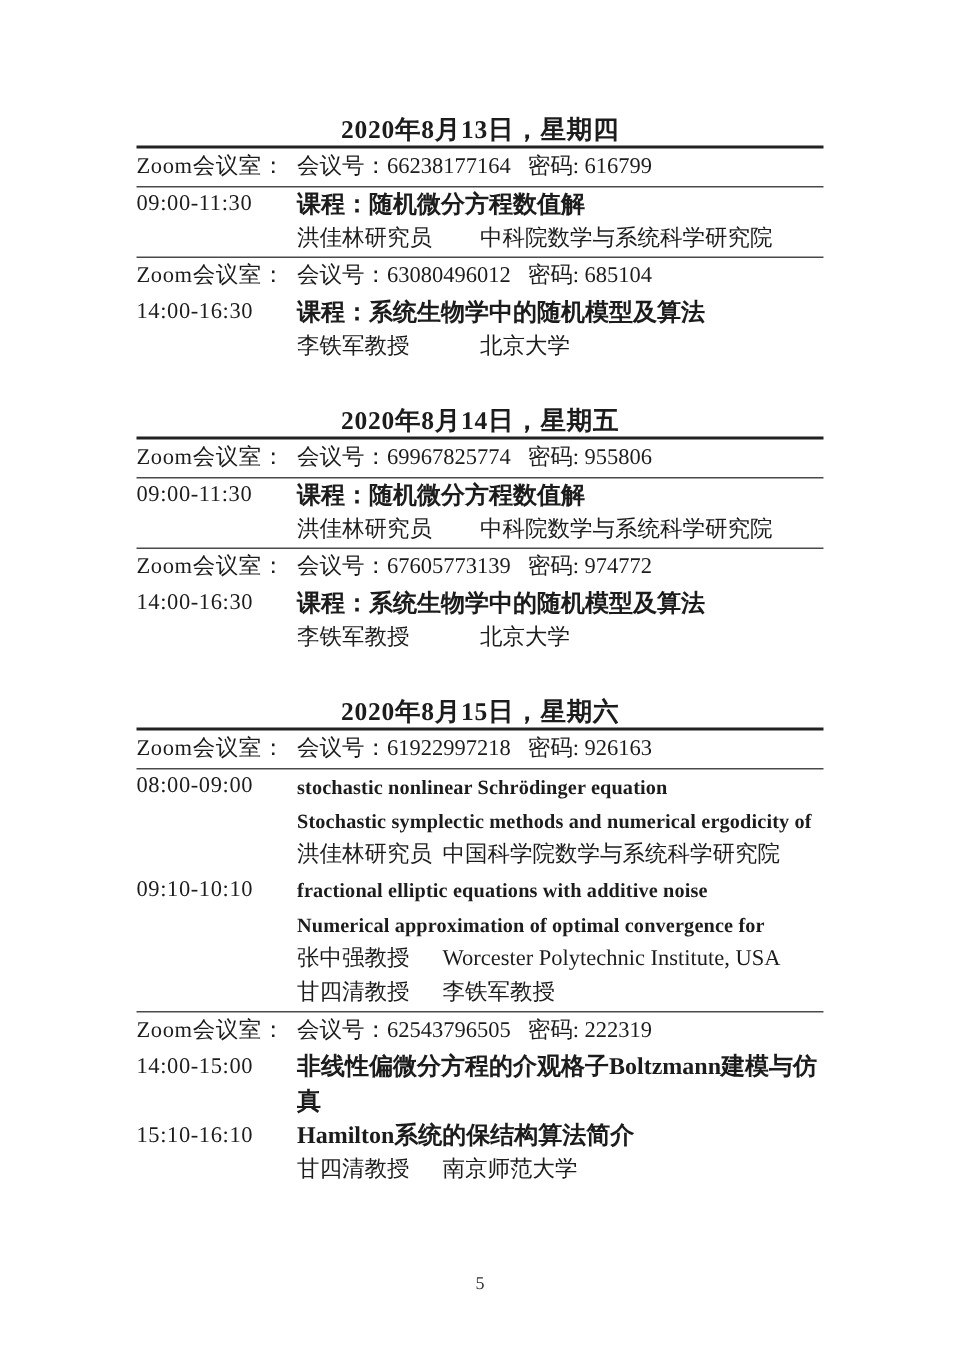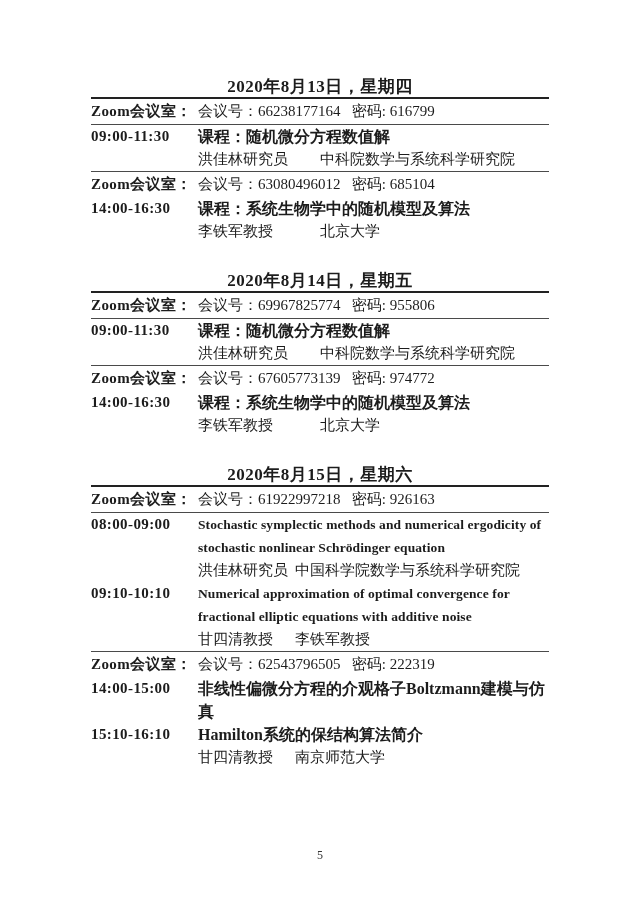--- a/index.html
+++ b/index.html
@@ -10,21 +10,21 @@
   }
   .page{padding-top:76px;}
   .content{margin-left:91px;width:458px;}
   .section + .section{margin-top:27px;}
   .sec-title{
     text-align:center;font-weight:bold;font-size:17px;
     height:21px;line-height:21px;letter-spacing:.5px;
   }
   .tbl{border-top:2px solid #222;}
   .row{display:flex;align-items:flex-start;}
-  .col1{flex:0 0 107px;width:107px;font-weight:bold;font-size:15px;line-height:23px;letter-spacing:.4px;}
+  .col1{flex:0 0 107px;width:107px;font-weight:normal;font-size:15px;line-height:23px;letter-spacing:.4px;}
   .col2{flex:1 1 auto;min-width:0;}
   .row.zoom{padding:1px 0;}
   .row.zoom .col2{font-size:15px;line-height:23px;white-space:pre;}
   .rule-below{border-bottom:1px solid #4a4a4a;}
   .rule-above{border-top:1px solid #4a4a4a;}
   .session .line{font-weight:bold;font-size:16px;line-height:23px;}
   .session .line.en{font-size:13.5px;white-space:nowrap;letter-spacing:.1px;}
   .speaker{font-size:15px;line-height:23px;}
   .speaker .name{display:inline-block;min-width:122px;}
   .speaker.narrow .name{min-width:97px;}
@@ -107,34 +107,38 @@
       <section class="section">
         <div class="sec-title">2020年8月15日，星期六</div>
         <div class="tbl">
           <div class="row zoom rule-below">
             <span class="col1">Zoom会议室：</span>
             <div class="col2">会议号：61922997218   密码: 926163</div>
           </div>
           <div class="row session">
             <span class="col1">08:00-09:00</span>
             <div class="col2">
+              <div class="line en">stochastic nonlinear Schrödinger equation</div>
               <div class="line en">Stochastic symplectic methods and numerical ergodicity of</div>
-              <div class="line en">stochastic nonlinear Schrödinger equation</div>
             </div>
           </div>
           <div class="row speaker narrow">
             <span class="col1"></span>
             <div class="col2"><span class="name">洪佳林研究员</span><span class="affil">中国科学院数学与系统科学研究院</span></div>
           </div>
           <div class="row session">
             <span class="col1">09:10-10:10</span>
             <div class="col2">
+              <div class="line en">fractional elliptic equations with additive noise</div>
               <div class="line en">Numerical approximation of optimal convergence for</div>
-              <div class="line en">fractional elliptic equations with additive noise</div>
             </div>
+          </div>
+          <div class="row speaker narrow">
+            <span class="col1"></span>
+            <div class="col2"><span class="name">张中强教授</span><span class="affil">Worcester Polytechnic Institute, USA</span></div>
           </div>
           <div class="row speaker narrow">
             <span class="col1"></span>
             <div class="col2"><span class="name">甘四清教授</span><span class="affil">李铁军教授</span></div>
           </div>
           <div class="row zoom rule-above">
             <span class="col1">Zoom会议室：</span>
             <div class="col2">会议号：62543796505   密码: 222319</div>
           </div>
           <div class="row session">

